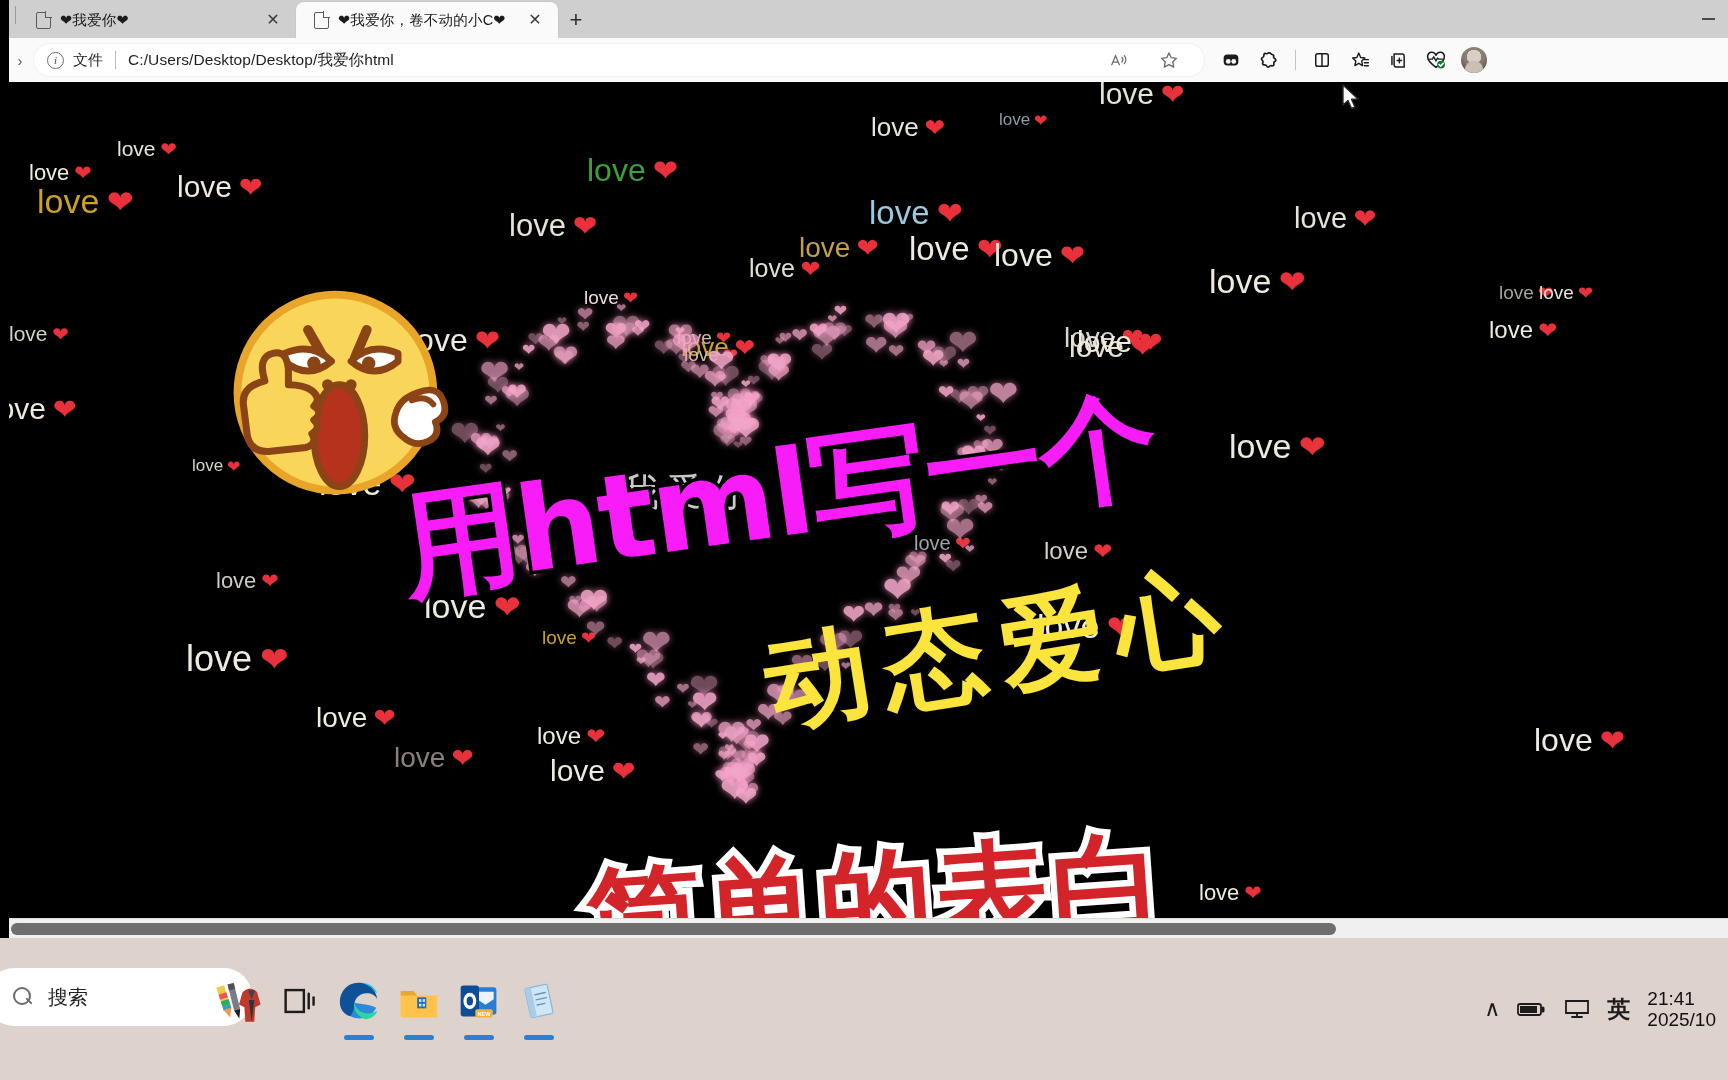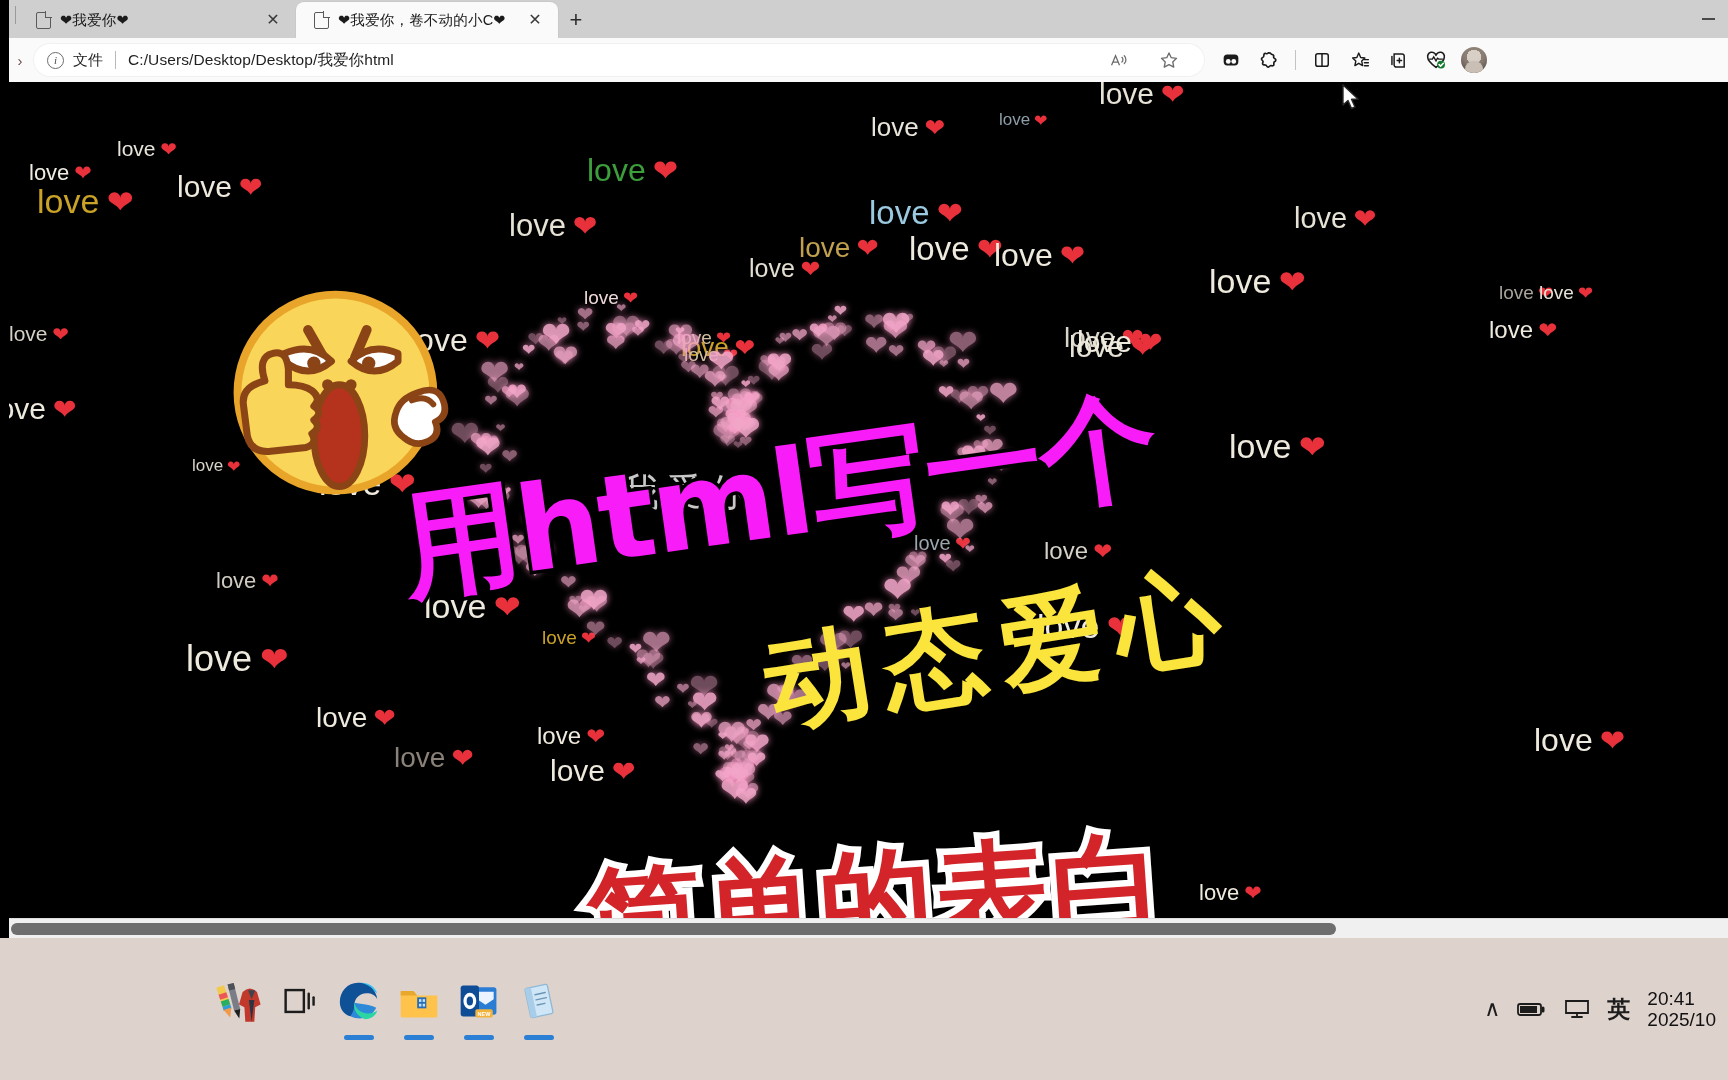--- a/index.html
+++ b/index.html
@@ -688,20 +688,26 @@
     </div>
     <div id="page-cursor">
       <svg width="22" height="28" viewBox="0 0 22 28">
         <path d="M1 1 L1 21 L6 16.5 L9.5 24.5 L13 23 L9.5 15.3 L16 15 Z" fill="#ffffff" stroke="#2a2a2a" stroke-width="1.4" stroke-linejoin="round"></path>
       </svg>
     </div>
   </div>
 </div>
 
 <div id="taskbar">
+  <div id="tb-left">
+    <div id="search-box">
+      <span id="search-glyph"></span>
+      <span id="search-label">搜索</span>
+    </div>
+  </div>
 
   <div id="tb-center">
     <div class="tb-icon">
       <svg width="54" height="54" viewBox="0 0 60 60">
         <g transform="rotate(-18 18 30)">
           <rect x="10" y="12" width="9" height="26" fill="#f2c94c"></rect>
           <rect x="10" y="20" width="9" height="6" fill="#eb5757"></rect>
           <rect x="10" y="28" width="9" height="6" fill="#27ae60"></rect>
           <rect x="10" y="34" width="9" height="5" fill="#2d9cdb"></rect>
           <path d="M10 38 L14.5 48 L19 38 Z" fill="#f2994a"></path>
@@ -783,17 +789,17 @@
     <span class="tray-glyph">
       <svg width="26" height="22" viewBox="0 0 26 22" fill="none" stroke="#1c1c1c" stroke-width="1.8">
         <path d="M2 3 h22 v12 h-22 Z"></path>
         <path d="M13 15 v4 M8 19 h10" stroke-linecap="round"></path>
       </svg>
     </span>
 
     <span class="tray-glyph" style="font-size:23px;font-weight:600;">英</span>
 
     <span id="tray-clock">
-      <span>20:41</span>
+      <span>21:41</span>
       <span id="tray-date">2025/10</span>
     </span>
   </div>
 </div>
 
 </body></html>

